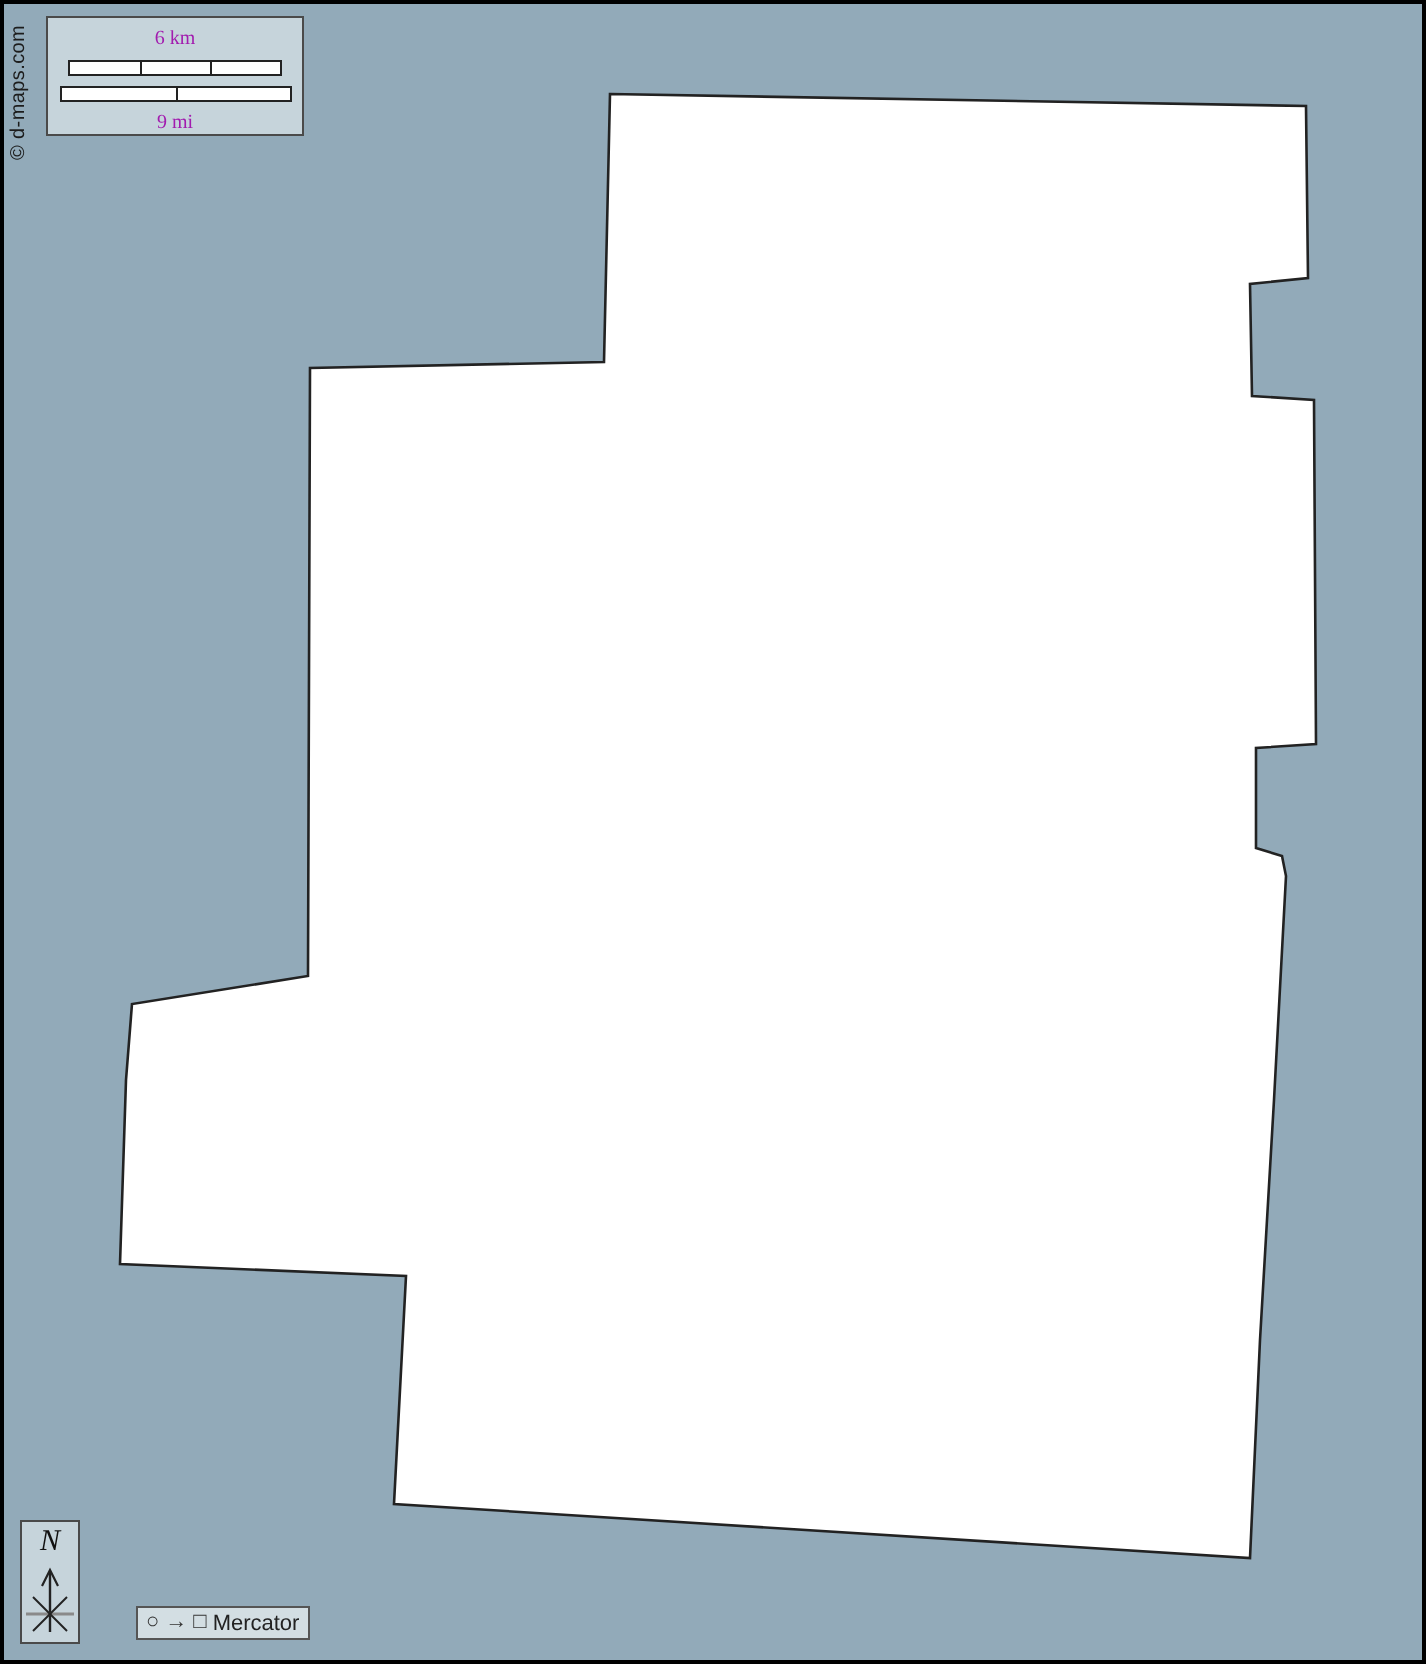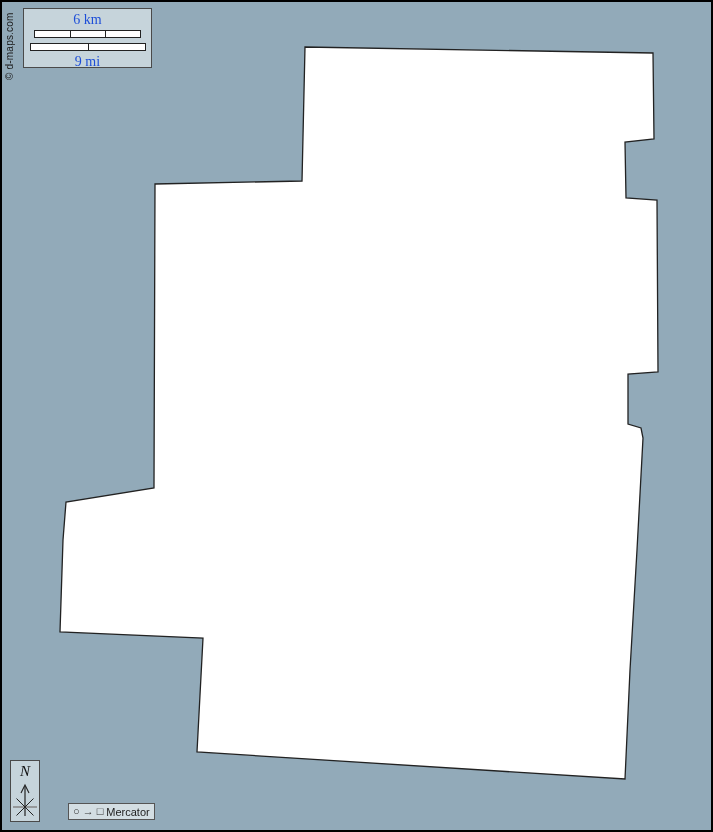--- a/index.html
+++ b/index.html
@@ -37,22 +37,22 @@
   
   .scale-box{
     position:absolute;left:23px;top:8px;
     width:129px;height:60px;
     box-sizing:border-box;
     background:#c6d4db;
     border:1px solid #4a4a4a;
   }
   .scale-label{
     font-family:"Liberation Serif",serif;
-    font-size:14px;line-height:17px;
-    text-align:center;color:#1d4ed8;
+    font-size:10px;line-height:17px;
+    text-align:center;color:#a21caf;
   }
   .scale-label.top{margin-top:2px;}
   .scale-label.bottom{margin-top:2px;}
   .bar{
     position:relative;
     height:6px;
     box-sizing:content-box;
     background:#fff;
     border:1px solid #222;
     margin:0 auto;

